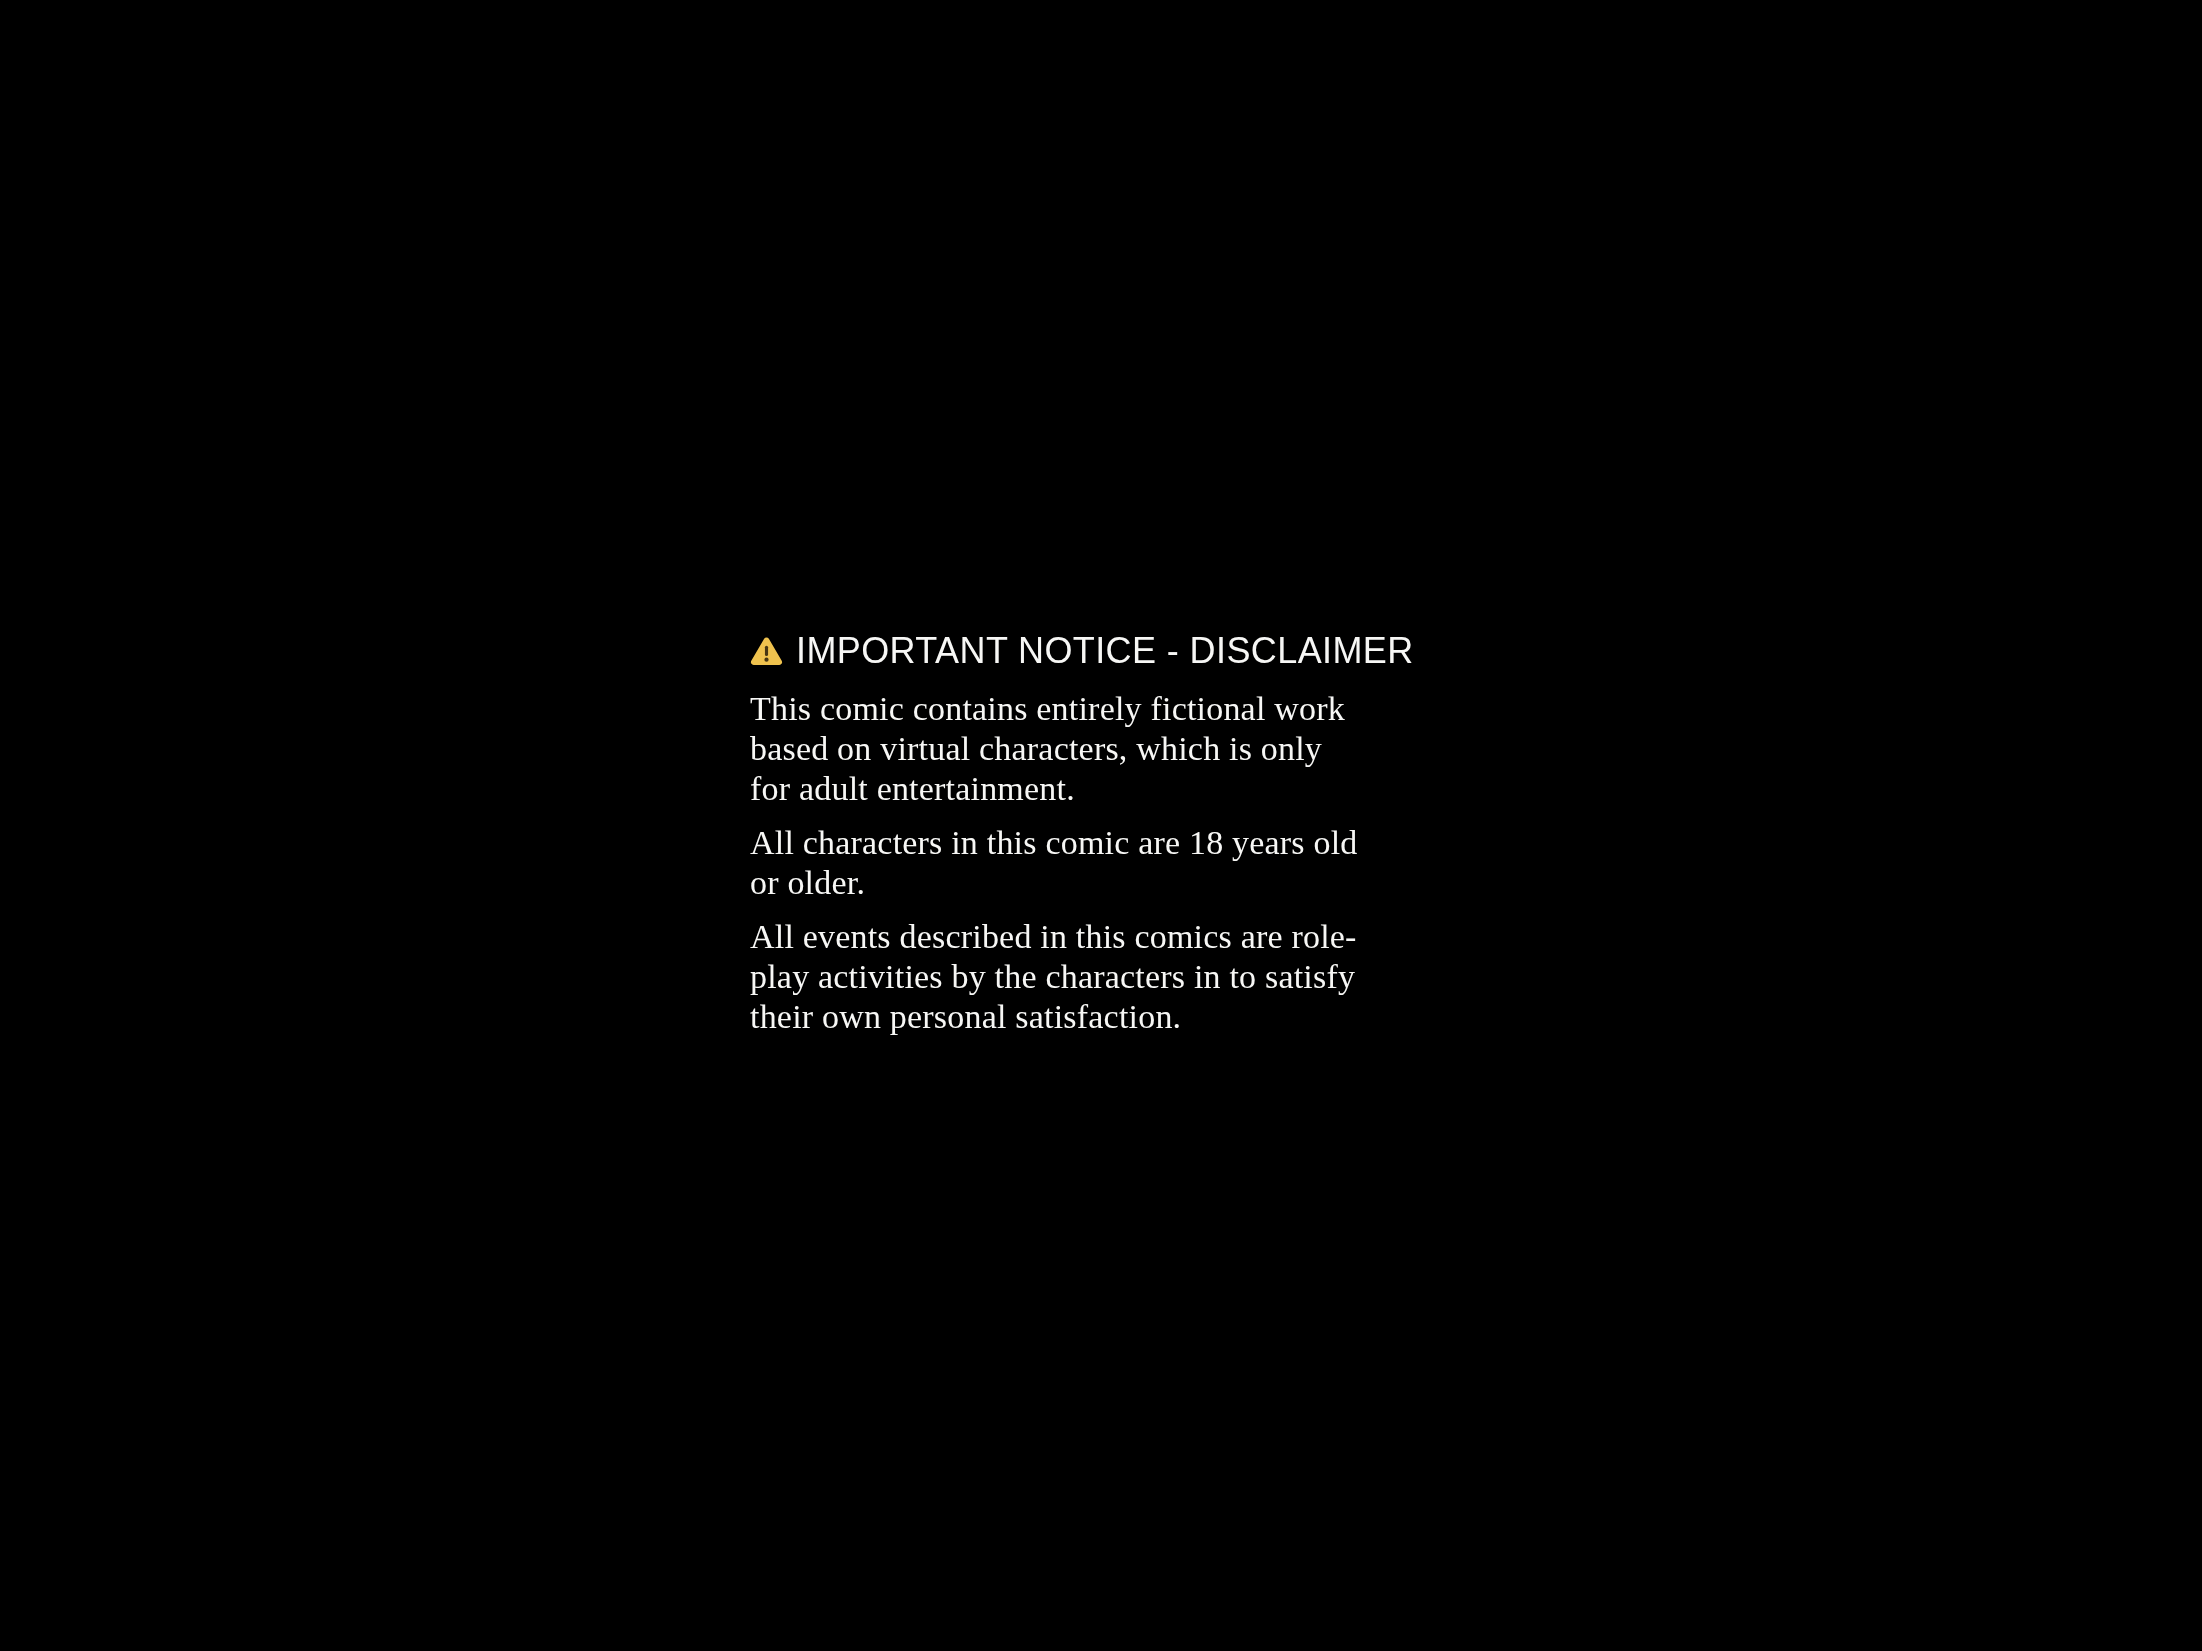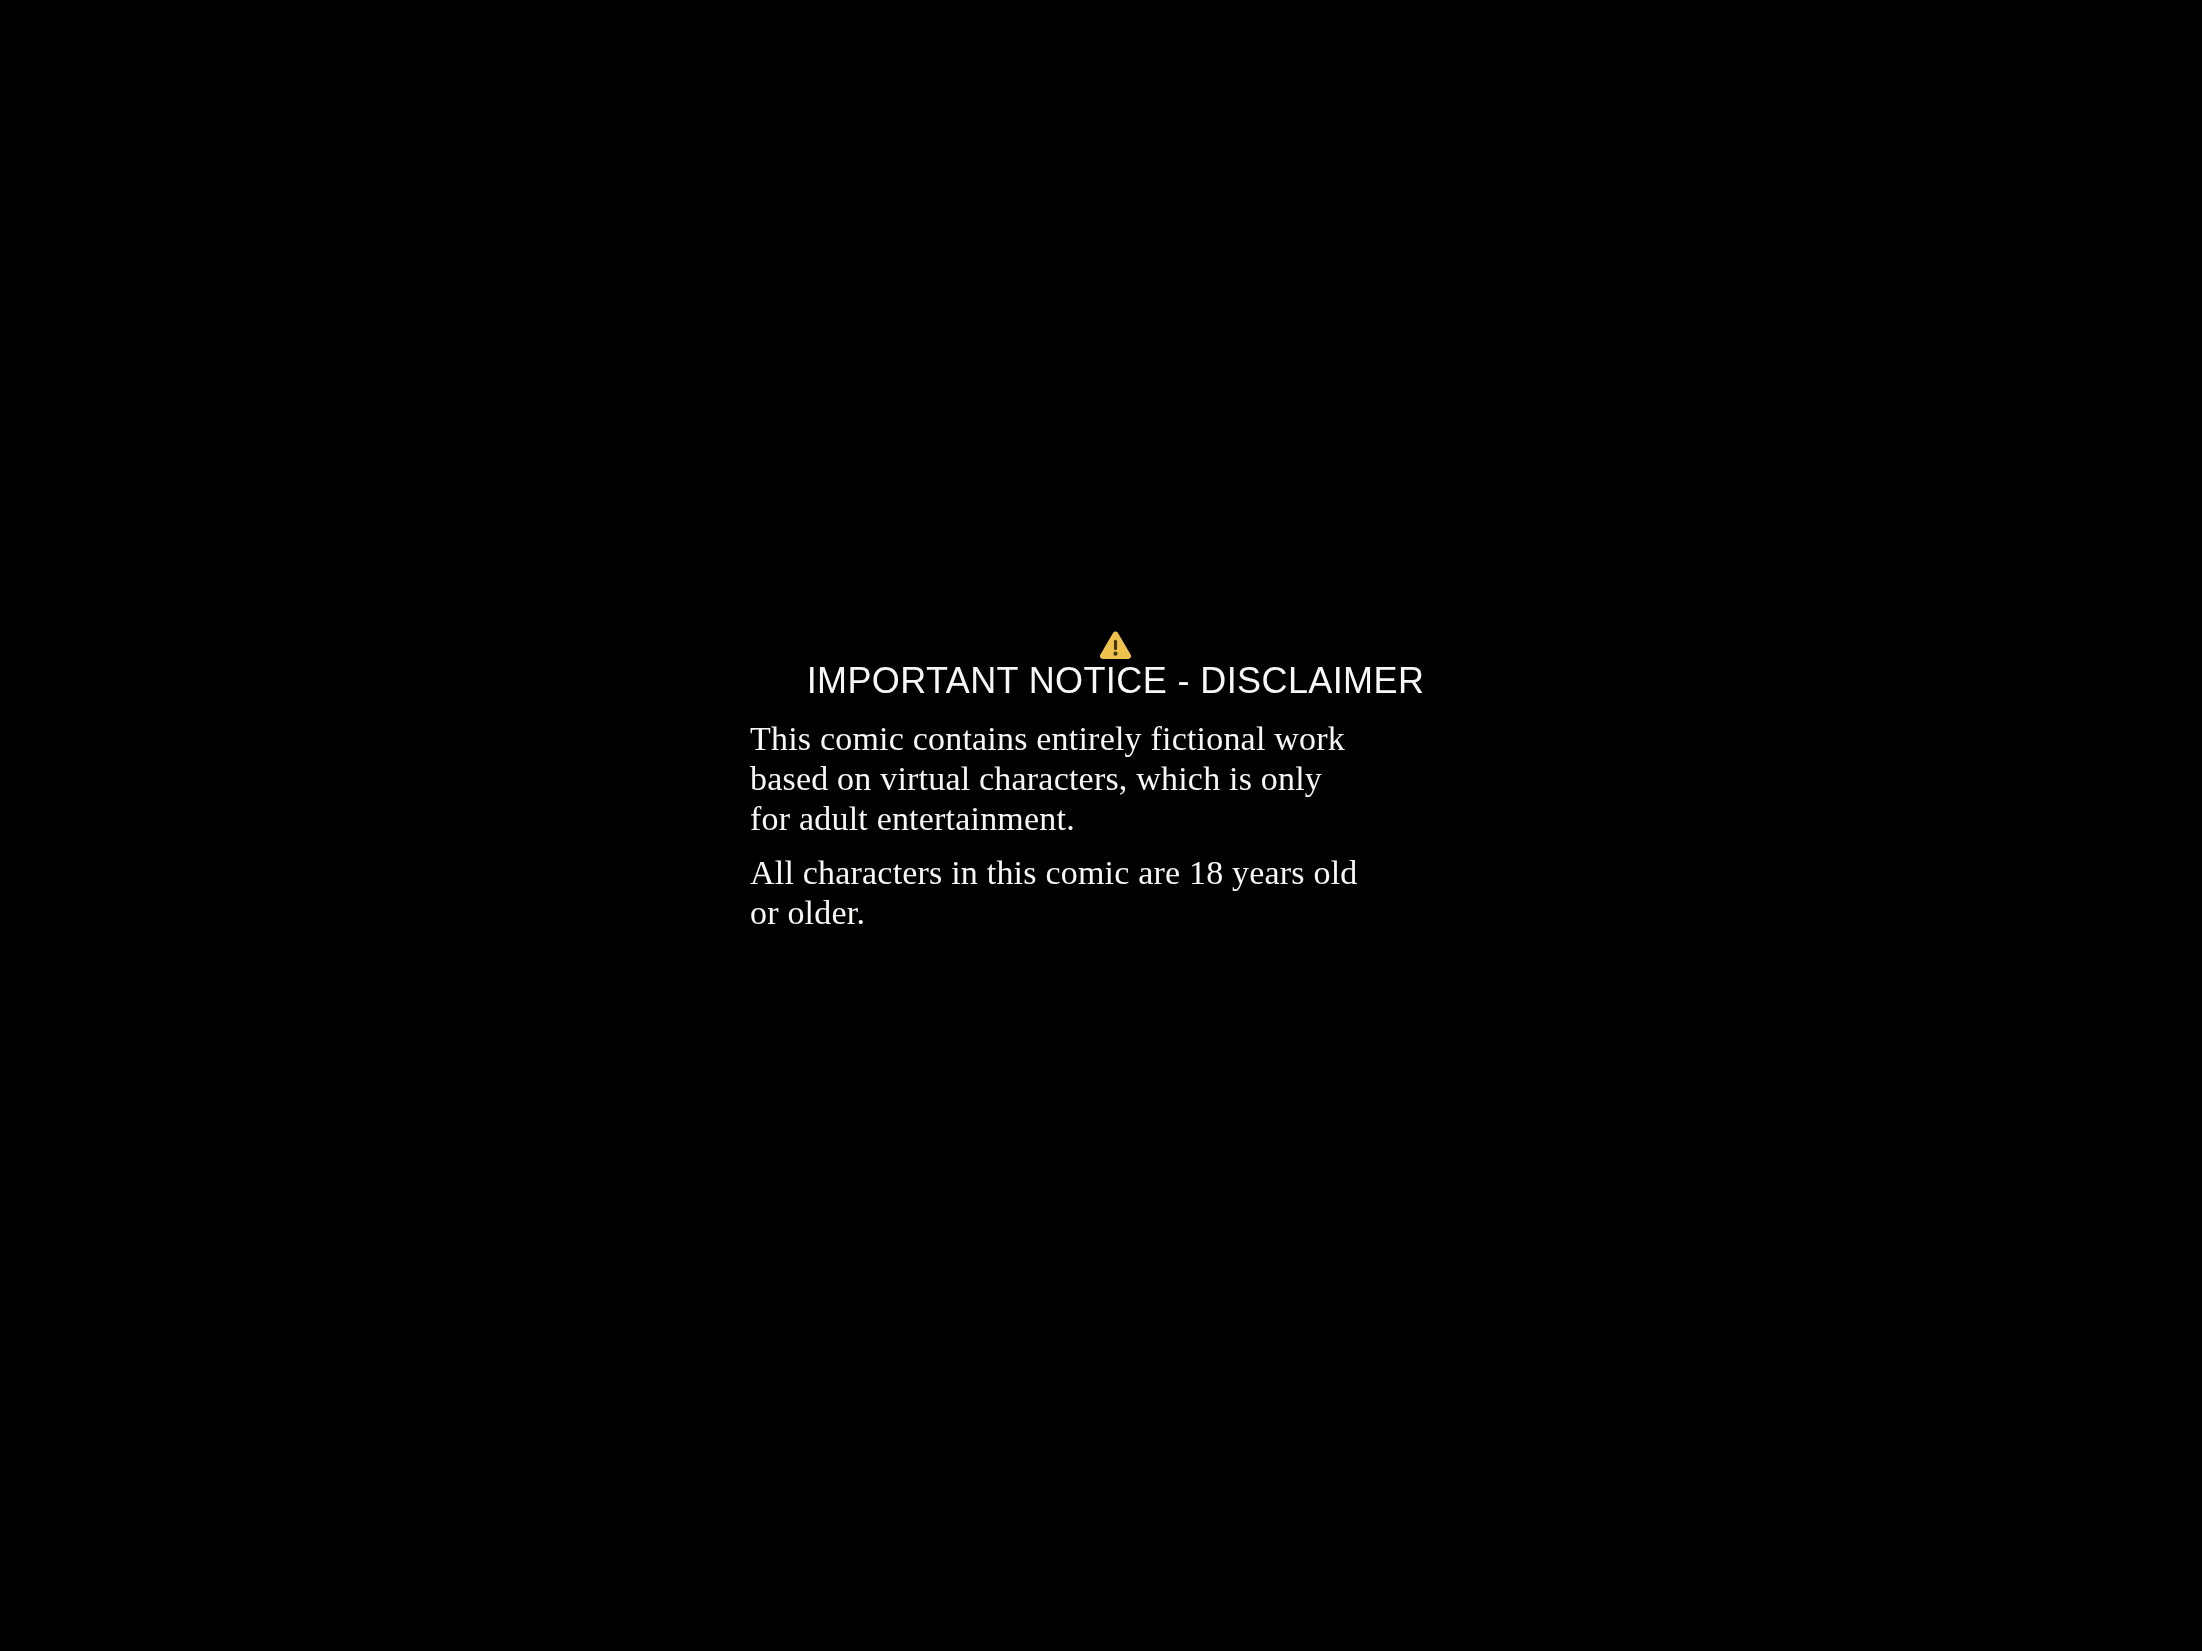--- a/index.html
+++ b/index.html
@@ -29,23 +29,22 @@
   .disclaimer {
     position: absolute;
     left: 750px;
     top: 630px;
     width: 731px;
     color: var(--text, #fff);
   }
   .title-row {
     display: flex;
     align-items: center;
-    gap: 0;
+    gap: 13px;
     margin: 0 0 17px 0;
-    flex-direction: column;
   }
   .title-row .icon {
     display: inline-flex;
     width: 33px;
     height: 30px;
     flex: 0 0 auto;
   }
   .title-row .icon svg { width: 100%; height: 100%; display: block; }
   .tri  { fill: var(--warning_fill, #efc24e); }
   .mark { fill: var(--warning_mark, #473613); }
@@ -83,16 +82,19 @@
       <span class="title-text">IMPORTANT NOTICE - DISCLAIMER</span>
     </div>
 
     <p>This comic contains entirely fictional work
 based on virtual characters, which is only
 for adult entertainment.</p>
 
     <p>All characters in this comic are 18 years old
 or older.</p>
 
+    <p>All events described in this comics are role-
+play activities by the characters in to satisfy
+their own personal satisfaction.</p>
 
   </div>
 </div>
 
 
 </body></html>

